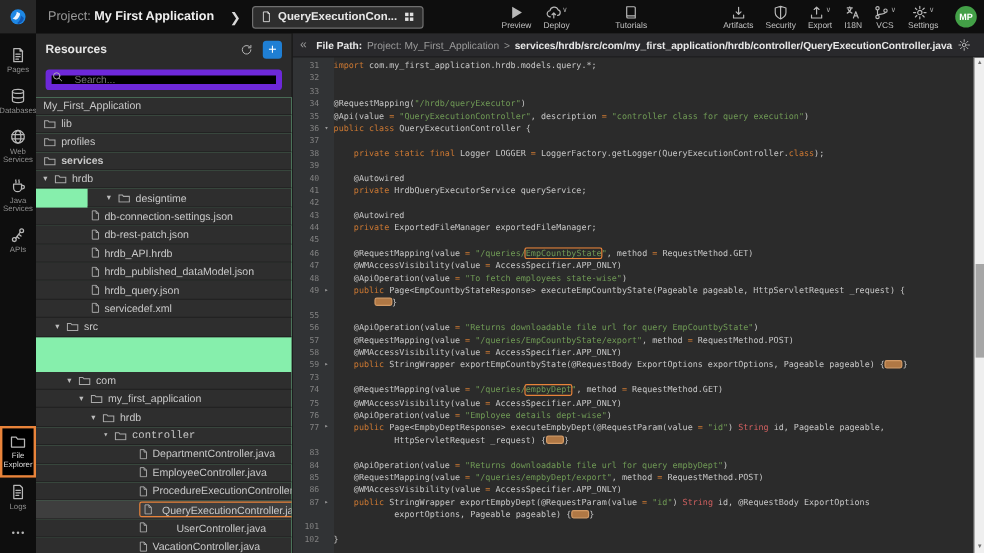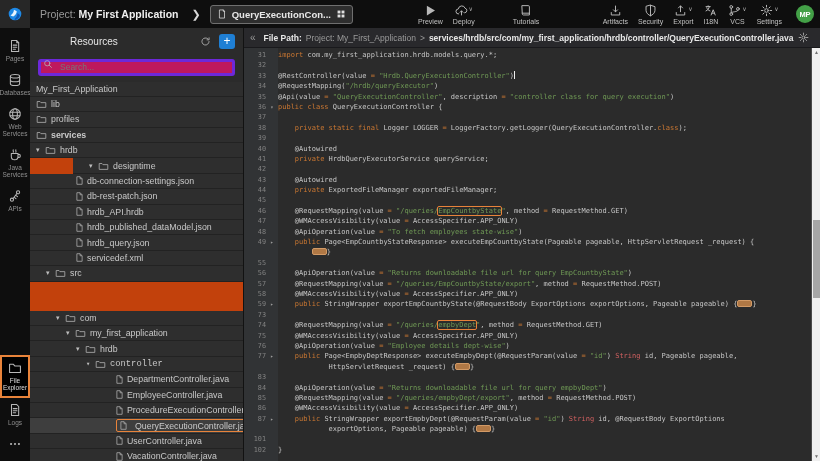--- a/index.html
+++ b/index.html
@@ -36,30 +36,30 @@
           align-items:center; padding-top:6px; }
   .rail-item { width:30px; padding:5px 1px 6px; display:flex; flex-direction:column; align-items:center;
                gap:2px; color:#8f8f8f; font-size:6.5px; line-height:7px; text-align:center; cursor:pointer; }
   .rail-item.active { border:2px solid #e8833a; background:#000; color:#dedede; padding:4px 0 5px; }
   .rail-spacer { flex:1; }
 
   
   .resources { width:214px; flex:0 0 214px; background:#2b2b2b; border-right:1px solid #121212;
                display:flex; flex-direction:column; min-height:0; }
   .res-header { height:26px; flex:0 0 26px; display:flex; align-items:center; padding:0 8px; gap:8px; }
-  .res-title { color:#e5e5e5; font-size:10px; font-weight:normal; flex:1;margin-left:32px; }
+  .res-title { color:#e5e5e5; font-size:10px; font-weight:bold; flex:1; }
   .res-refresh { color:#b0b0b0; cursor:pointer; }
   .res-add { width:16px; height:15px; background:#1f7fd4; border-radius:3px; color:#fff; font-size:12px;
              line-height:14px; text-align:center; cursor:pointer; }
   .res-search-wrap { padding:2px 8px 6px; position:relative; }
-  .res-search { width:100%; height:17px; background:#be185d; border:3px solid #6d28d9; border-radius:3px;
+  .res-search { width:100%; height:17px; background:#000000; border:5px solid #6d28d9; border-radius:3px;
                 color:#bbb; font-size:8.5px; padding:0 4px 0 19px; outline:none; }
   .res-search::placeholder { color:#777; }
   .search-glyph { position:absolute; left:13px; top:5px; color:#8a8a8a; }
-  .tree { flex:1; overflow:hidden; background:#c2410c; }
+  .tree { flex:1; overflow:hidden; background:#86efac; }
   .trow { height:15.4px; display:flex; align-items:center; background:#2e2e2e;
           border-bottom:1px solid #222; color:#c9c9c9; font-size:8.8px; white-space:nowrap; cursor:pointer; }
   .trow.selected { background:#3e3e3e; }
   .sel-box { border:1.5px solid #e8833a; border-radius:2px; display:flex; align-items:center;
              gap:4px; padding:0 3px; height:13px; }
   .tchev { width:9px; flex:0 0 9px; font-size:7px; color:#bdbdbd; text-align:left; }
   .ticon { display:inline-flex; margin-right:4px; color:#a9a9a9; }
   .ticon svg { display:block; }
 
   
@@ -551,21 +551,21 @@
             <span class="sel-box">
               <span class="ticon">
                 <svg viewBox="0 0 12 15" width="7" height="9" fill="none" stroke="currentColor" stroke-width="1.4">
                   <path d="M1.5 1h5.5l3.5 3.5V14h-9z M7 1v3.5h3.5"></path>
                 </svg>
               </span>
               <span>QueryExecutionController.java</span>
             </span>
           </div>
           <div class="trow" style="padding-left: 86px;">
-            <span style="display: inline-flex; align-items: center;">
+            <span style="display: inline-flex; align-items: center; gap: 20px;">
               <span class="ticon">
                 <svg viewBox="0 0 12 15" width="7" height="9" fill="none" stroke="currentColor" stroke-width="1.4">
                   <path d="M1.5 1h5.5l3.5 3.5V14h-9z M7 1v3.5h3.5"></path>
                 </svg>
               </span>
               <span>UserController.java</span>
             </span>
           </div>
           <div class="trow" style="padding-left: 86px;">
             <span style="display: inline-flex; align-items: flex-end;">
@@ -610,21 +610,21 @@
                 <path d="M8 2.5v7.5 M5 7.2L8 10.2l3-3 M3.5 13.2h9"></path>
               </svg>
             </span>
 
         </span>
       </div>
       <div class="editor">
         <div class="code-area" id="codeRows">
             <div class="crow"><span class="lnum">31</span><span class="lfold"></span><code class="ltext"><span class="tok-k">import</span><span class="tok-p"> com.my_first_application.hrdb.models.query.*;</span></code></div>
             <div class="crow"><span class="lnum">32</span><span class="lfold"></span><code class="ltext"></code></div>
-            <div class="crow"><span class="lnum">33</span><span class="lfold"></span><code class="ltext"><span class="tok-p">@RestController(value </span><span class="tok-k">= </span><span class="tok-s">"Hrdb.QueryExecutionController"</span><span class="tok-p">)</span><span class="caret-bar"></span></code></div>
+            <div class="crow"><span class="lnum">33</span><span class="lfold"></span></div>
             <div class="crow"><span class="lnum">34</span><span class="lfold"></span><code class="ltext"><span class="tok-p">@RequestMapping(</span><span class="tok-s">"/hrdb/queryExecutor"</span><span class="tok-p">)</span></code></div>
             <div class="crow"><span class="lnum">35</span><span class="lfold"></span><code class="ltext"><span class="tok-p">@Api(value </span><span class="tok-k">= </span><span class="tok-s">"QueryExecutionController"</span><span class="tok-p">, description </span><span class="tok-k">= </span><span class="tok-s">"controller class for query execution"</span><span class="tok-p">)</span></code></div>
             <div class="crow"><span class="lnum">36</span><span class="lfold">▾</span><code class="ltext"><span class="tok-k">public class </span><span class="tok-p">QueryExecutionController {</span></code></div>
             <div class="crow"><span class="lnum">37</span><span class="lfold"></span><code class="ltext"></code></div>
             <div class="crow"><span class="lnum">38</span><span class="lfold"></span><code class="ltext"><span class="tok-p">    </span><span class="tok-k">private static final </span><span class="tok-p">Logger LOGGER </span><span class="tok-k">= </span><span class="tok-p">LoggerFactory.getLogger(QueryExecutionController.</span><span class="tok-k">class</span><span class="tok-p">);</span></code></div>
             <div class="crow"><span class="lnum">39</span><span class="lfold"></span><code class="ltext"></code></div>
             <div class="crow"><span class="lnum">40</span><span class="lfold"></span><code class="ltext"><span class="tok-p">    @Autowired</span></code></div>
             <div class="crow"><span class="lnum">41</span><span class="lfold"></span><code class="ltext"><span class="tok-p">    </span><span class="tok-k">private </span><span class="tok-p">HrdbQueryExecutorService queryService;</span></code></div>
             <div class="crow"><span class="lnum">42</span><span class="lfold"></span><code class="ltext"></code></div>
             <div class="crow"><span class="lnum">43</span><span class="lfold"></span><code class="ltext"><span class="tok-p">    @Autowired</span></code></div>

